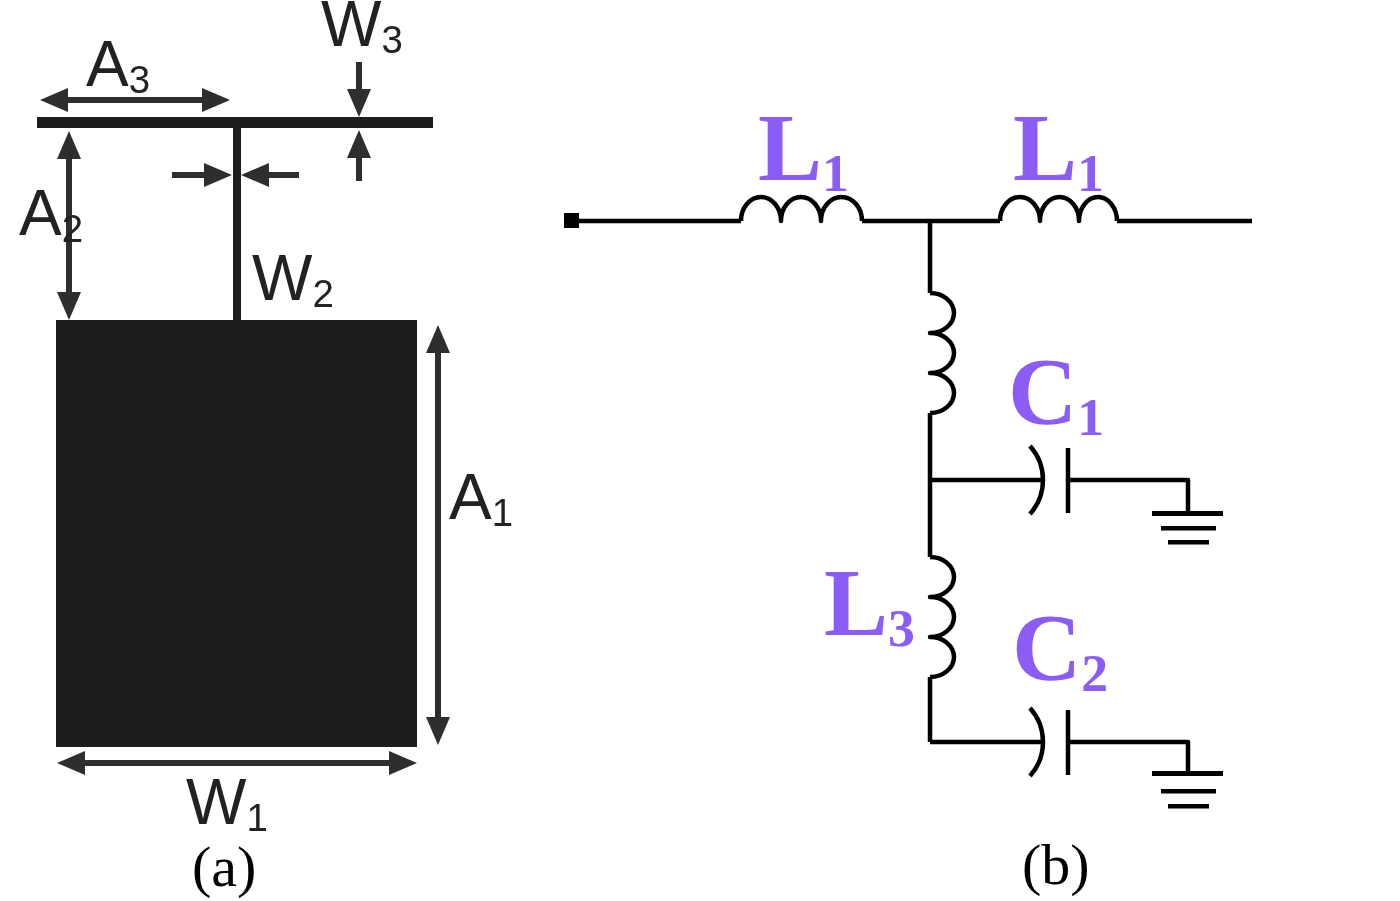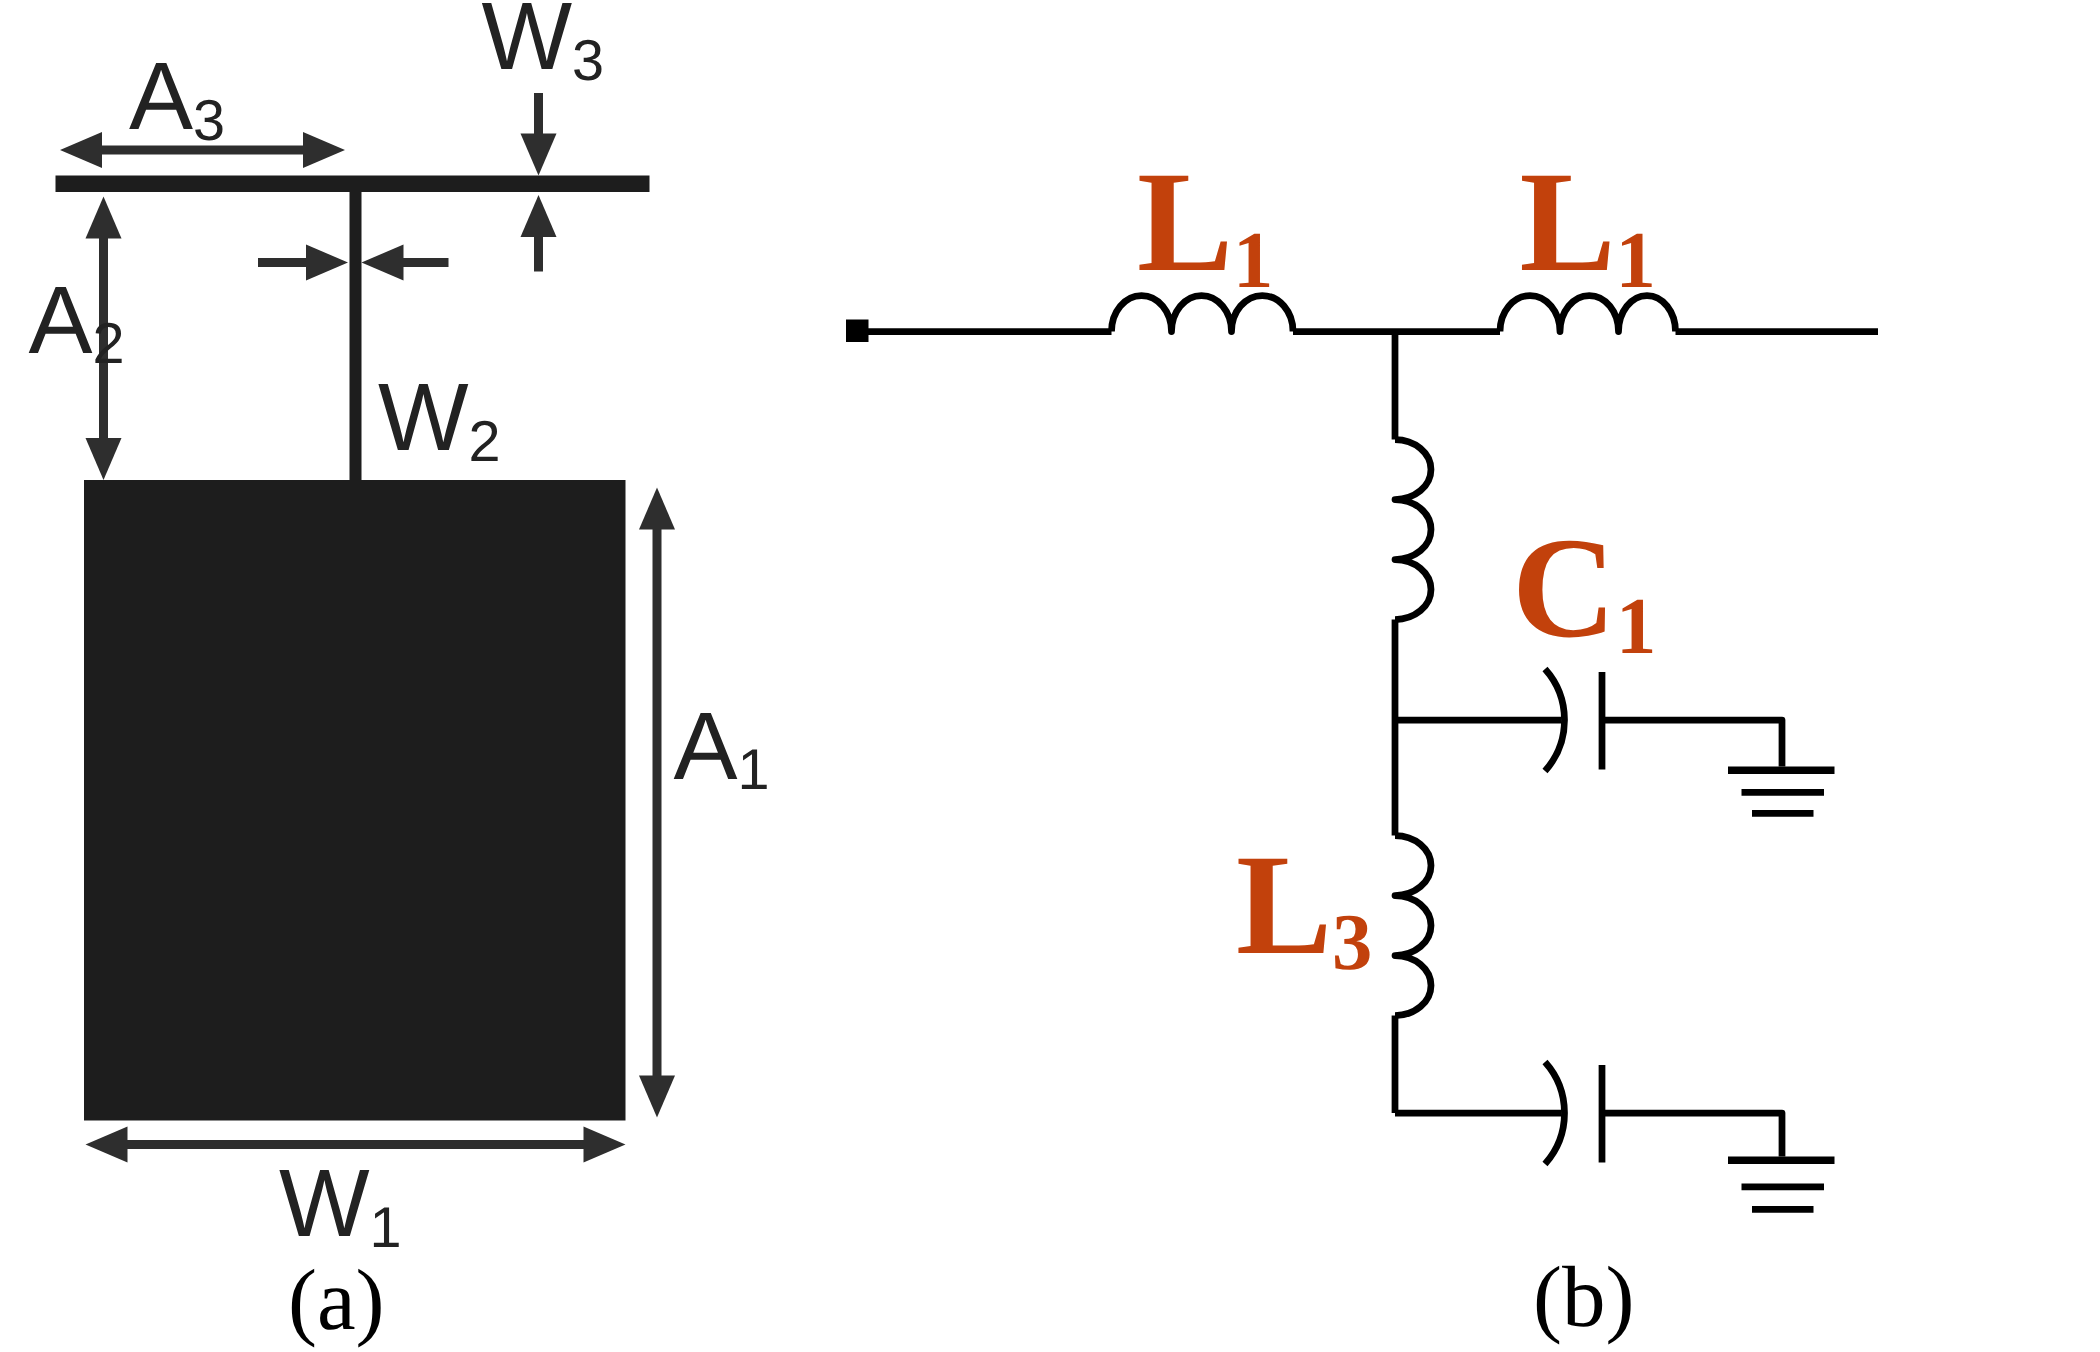--- a/index.html
+++ b/index.html
@@ -36,21 +36,21 @@
   .dim-lbl .sub {
     font-size: 0.60em;
     position: relative;
     top: 0.18em;
   }
   
   .cir-lbl {
     font-family: "Liberation Serif", "DejaVu Serif", serif;
     font-size: 96px;
     font-weight: 700;
-    color: #c2410c;
+    color: #8b5cf6;
   }
   .cir-lbl .sub {
     font-size: 0.56em;
     position: relative;
     top: 0.20em;
   }
   
   .caption {
     font-family: "Liberation Serif", "DejaVu Serif", serif;
     font-size: 58px;
@@ -159,16 +159,17 @@
 
   <div class="lbl cir-lbl" style="left:758px;  top:100px;"><span>L</span><span class="sub">1</span></div>
 
   <div class="lbl cir-lbl" style="left:1013px; top:100px;"><span>L</span><span class="sub">1</span></div>
 
 
   <div class="lbl cir-lbl" style="left:1008px; top:344px;text-align:center;"><span>C</span><span class="sub">1</span></div>
 
   <div class="lbl cir-lbl" style="left:824px;  top:555px;"><span>L</span><span class="sub">3</span></div>
 
+  <div class="lbl cir-lbl" style="left:1012px; top:600px;"><span>C</span><span class="sub">2</span></div>
 
   <div class="lbl caption" style="left:1022px; top:836px;">(b)</div>
 
 </div>
 
 </body></html>

